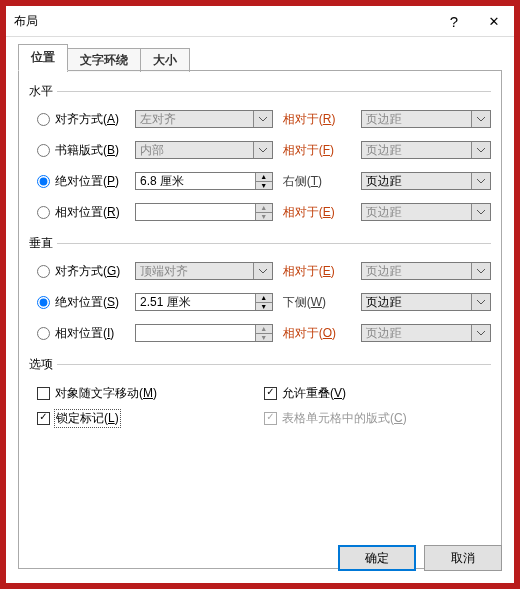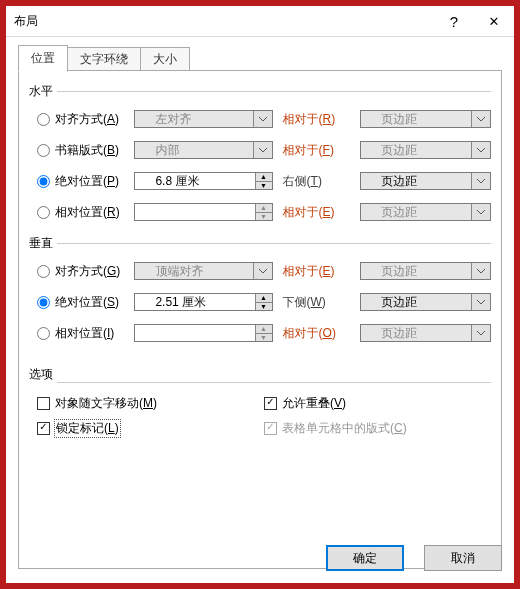--- a/index.html
+++ b/index.html
@@ -39,23 +39,24 @@
     font-family: "Segoe UI Symbol", sans-serif;
   }
   .content {
     flex: 1;
     padding: 8px 12px 0 12px;
     position: relative;
   }
   
   .tabs {
     display: flex;
-    align-items: center;
+    align-items: flex-end;
     height: 26px;
     position: relative;
+    font-weight: bold;
   }
   .tab {
     padding: 4px 12px;
     border: 1px solid #aaa;
     border-bottom: none;
     background: #fff;
     position: relative;
     margin-right: -1px;
     color: #333;
   }
@@ -118,21 +119,20 @@
 
   .combo, .spin {
     height: 18px;
     border: 1px solid #7a7a7a;
     background: #e6e6e6;
     box-sizing: border-box;
     display: flex;
     align-items: center;
     position: relative;
     font-size: 12px;
-    padding-left: 16px;
   }
   .combo.disabled, .spin.disabled {
     color: #888;
   }
   .combo .combo-text, .spin .spin-text {
     flex: 1;
     padding: 0 4px;
     overflow: hidden;
     white-space: nowrap;
   }
@@ -221,21 +221,21 @@
     outline: 1px dotted #555;
     outline-offset: 0;
     padding: 0 1px;
   }
 
   .footer {
     position: absolute;
     right: 12px;
     bottom: 12px;
     display: flex;
-    gap: 20px;
+    gap: 8px;
   }
   .btn {
     width: 76px;
     height: 24px;
     border: 1px solid #999;
     background: #e1e1e1;
     display: flex;
     align-items: center;
     justify-content: center;
   }
@@ -435,21 +435,21 @@
         <div class="combo w-right disabled">
           <span class="combo-text">页边距</span>
           <span class="combo-btn">
               <svg class="chev" viewBox="0 0 8 5">
                 <path d="M0 0 L4 4 L8 0" fill="none" stroke="#555"></path>
               </svg>
             </span>
         </div>
       </div>
 
-      <div class="section-label" style="margin-top:20px;align-items:flex-end;">
+      <div class="section-label" style="margin-top:10px;">
         <span>选项</span>
         <span class="sep"></span>
       </div>
 
       <div class="options">
         <div class="opt-col">
           <div class="chk-row">
             <span class="chk"></span>
             <span><span>对象随文字移动(</span><span class="underl">M</span><span>)</span></span>
           </div>

